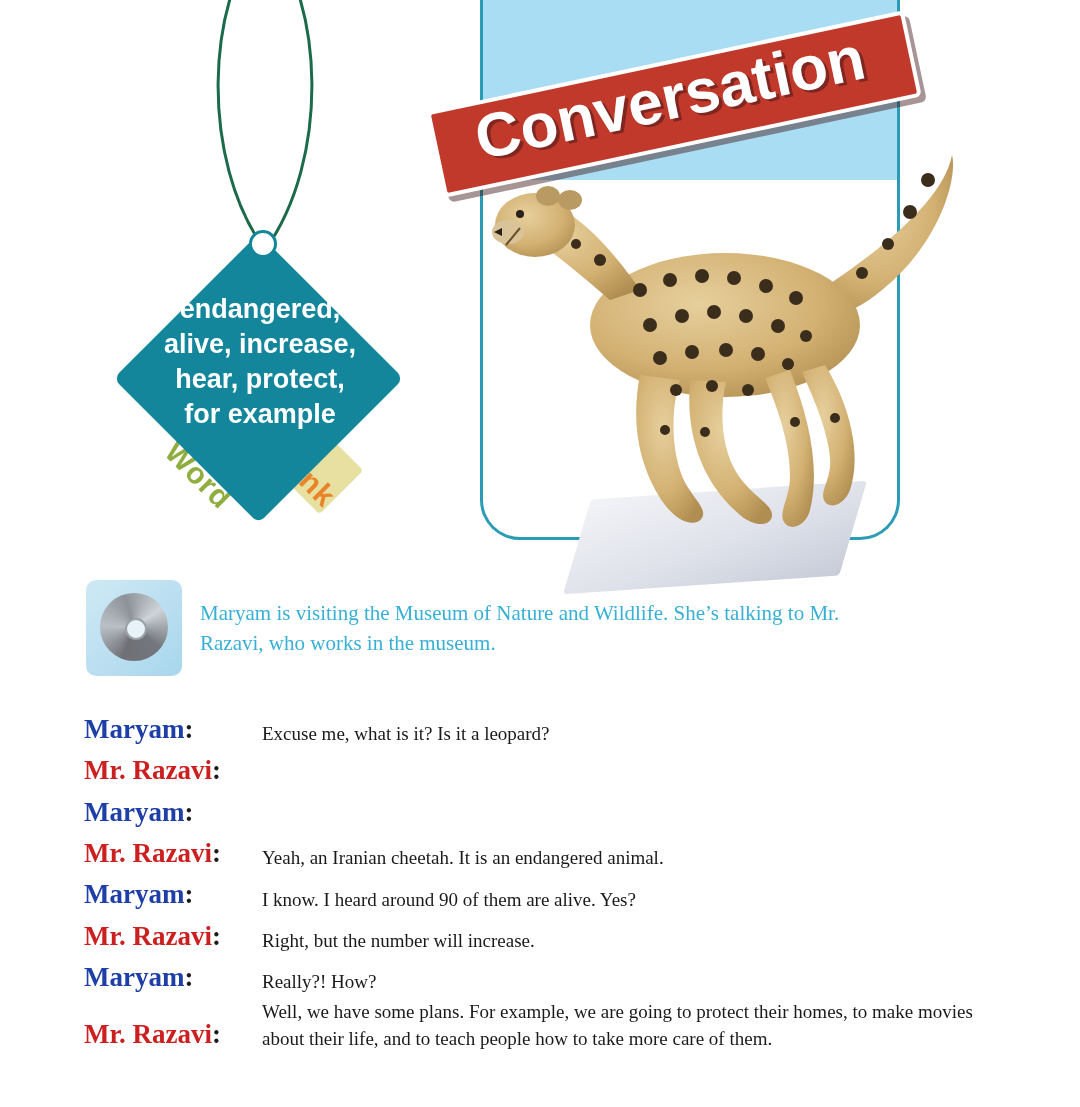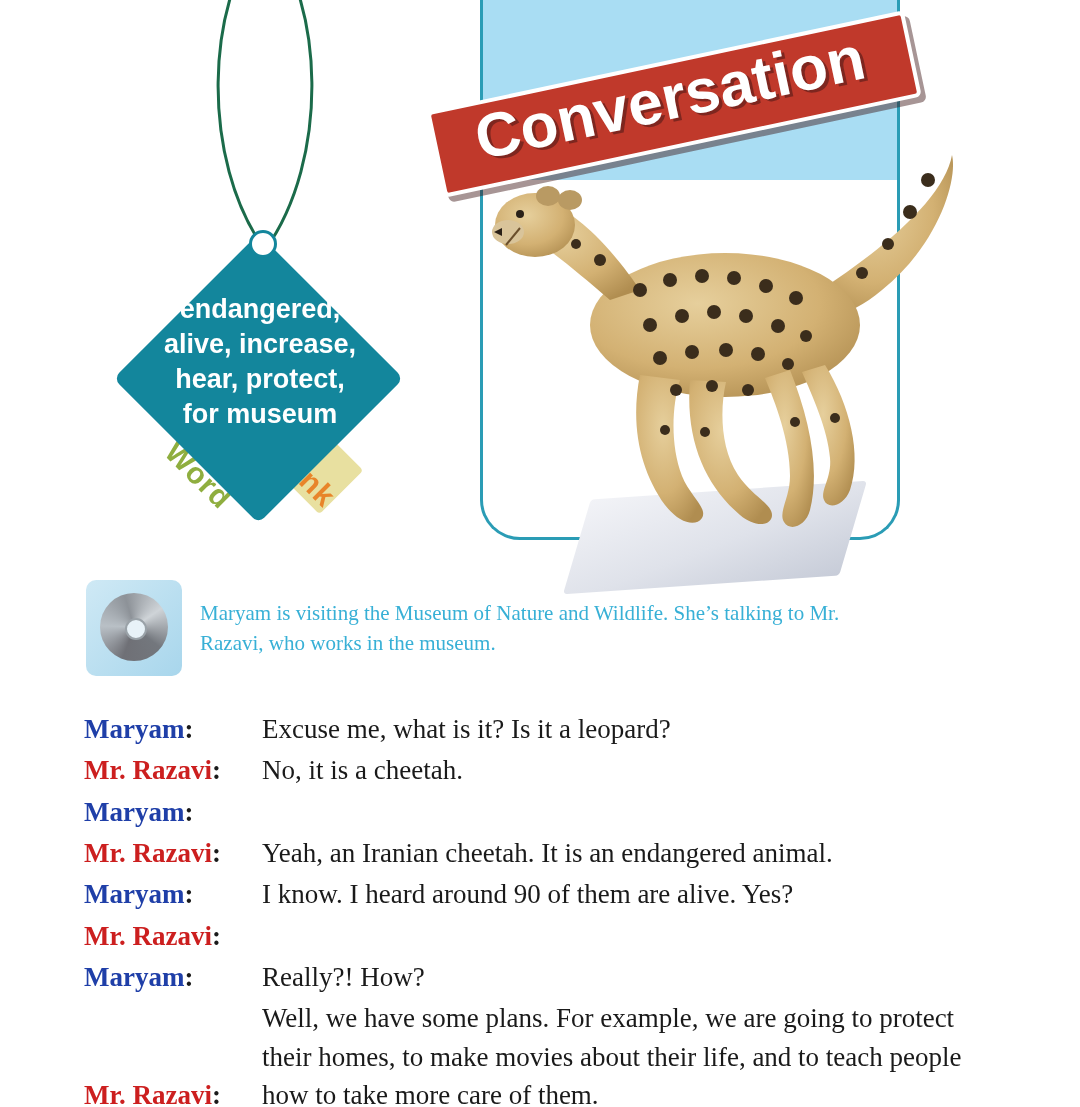--- a/index.html
+++ b/index.html
@@ -241,21 +241,21 @@
     font-weight: bold;
     font-size: 27px;
     line-height: 1.42;
   }
   .speaker .colon { color: #1a1a1a; font-weight: bold; }
   .sp-maryam { color: #1f3fa8; }
   .sp-razavi { color: #cc1f1f; }
   .utterance {
     flex: 1;
     color: #1a1a1a;
-    font-size: 27px;
+    font-size: 19px;
     line-height: 1.42;
   }
 </style>
 </head>
 <body>
 
 <div class="top-area">
 
   <svg class="tag-string" viewBox="0 0 110 290">
     <path d="M55 290 C -10 200, -5 40, 55 -30 C 115 40, 120 200, 55 290 Z" fill="none" stroke="#1b6b4a" stroke-width="3"></path>
@@ -263,21 +263,21 @@
 
   <div class="tag-wrap">
     <div class="tag-ribbon"></div>
     <div class="ribbon-word">Word</div>
     <div class="ribbon-bank">Bank</div>
     <div class="tag-diamond"></div>
     <div class="tag-hole"></div>
     <div class="tag-text">endangered,
 alive, increase,
 hear, protect,
-for museum</div>
+for example</div>
   </div>
 
   <div class="conv-panel">
     <div class="conv-blue"></div>
     <div class="conv-frame"></div>
   </div>
 
   <div class="pedestal"></div>
 
   <svg class="cheetah" viewBox="0 0 480 450">
@@ -351,35 +351,35 @@
 </div>
 <div class="intro-text">Maryam is visiting the Museum of Nature and Wildlife. She’s talking to Mr. Razavi, who works in the museum.</div>
 
 <div class="dialogue">
     <div class="line">
       <div class="speaker"><span class="sp-maryam">Maryam</span><span class="colon">:</span></div>
       <div class="utterance">Excuse me, what is it? Is it a leopard?</div>
     </div>
     <div class="line">
       <div class="speaker"><span class="sp-razavi">Mr. Razavi</span><span class="colon">:</span></div>
-      <div class="utterance">No, it is a cheetah.</div>
     </div>
     <div class="line">
       <div class="speaker"><span class="sp-maryam">Maryam</span><span class="colon">:</span></div>
     </div>
     <div class="line">
       <div class="speaker"><span class="sp-razavi">Mr. Razavi</span><span class="colon">:</span></div>
       <div class="utterance">Yeah, an Iranian cheetah. It is an endangered animal.</div>
     </div>
     <div class="line">
       <div class="speaker"><span class="sp-maryam">Maryam</span><span class="colon">:</span></div>
       <div class="utterance">I know. I heard around 90 of them are alive. Yes?</div>
     </div>
     <div class="line">
       <div class="speaker"><span class="sp-razavi">Mr. Razavi</span><span class="colon">:</span></div>
+      <div class="utterance">Right, but the number will increase.</div>
     </div>
     <div class="line">
       <div class="speaker"><span class="sp-maryam">Maryam</span><span class="colon">:</span></div>
       <div class="utterance">Really?! How?</div>
     </div>
     <div class="line">
       <div class="speaker"><span class="sp-razavi">Mr. Razavi</span><span class="colon">:</span></div>
       <div class="utterance">Well, we have some plans. For example, we are going to protect their homes, to make movies about their life, and to teach people how to take more care of them.</div>
     </div>
   </div>

